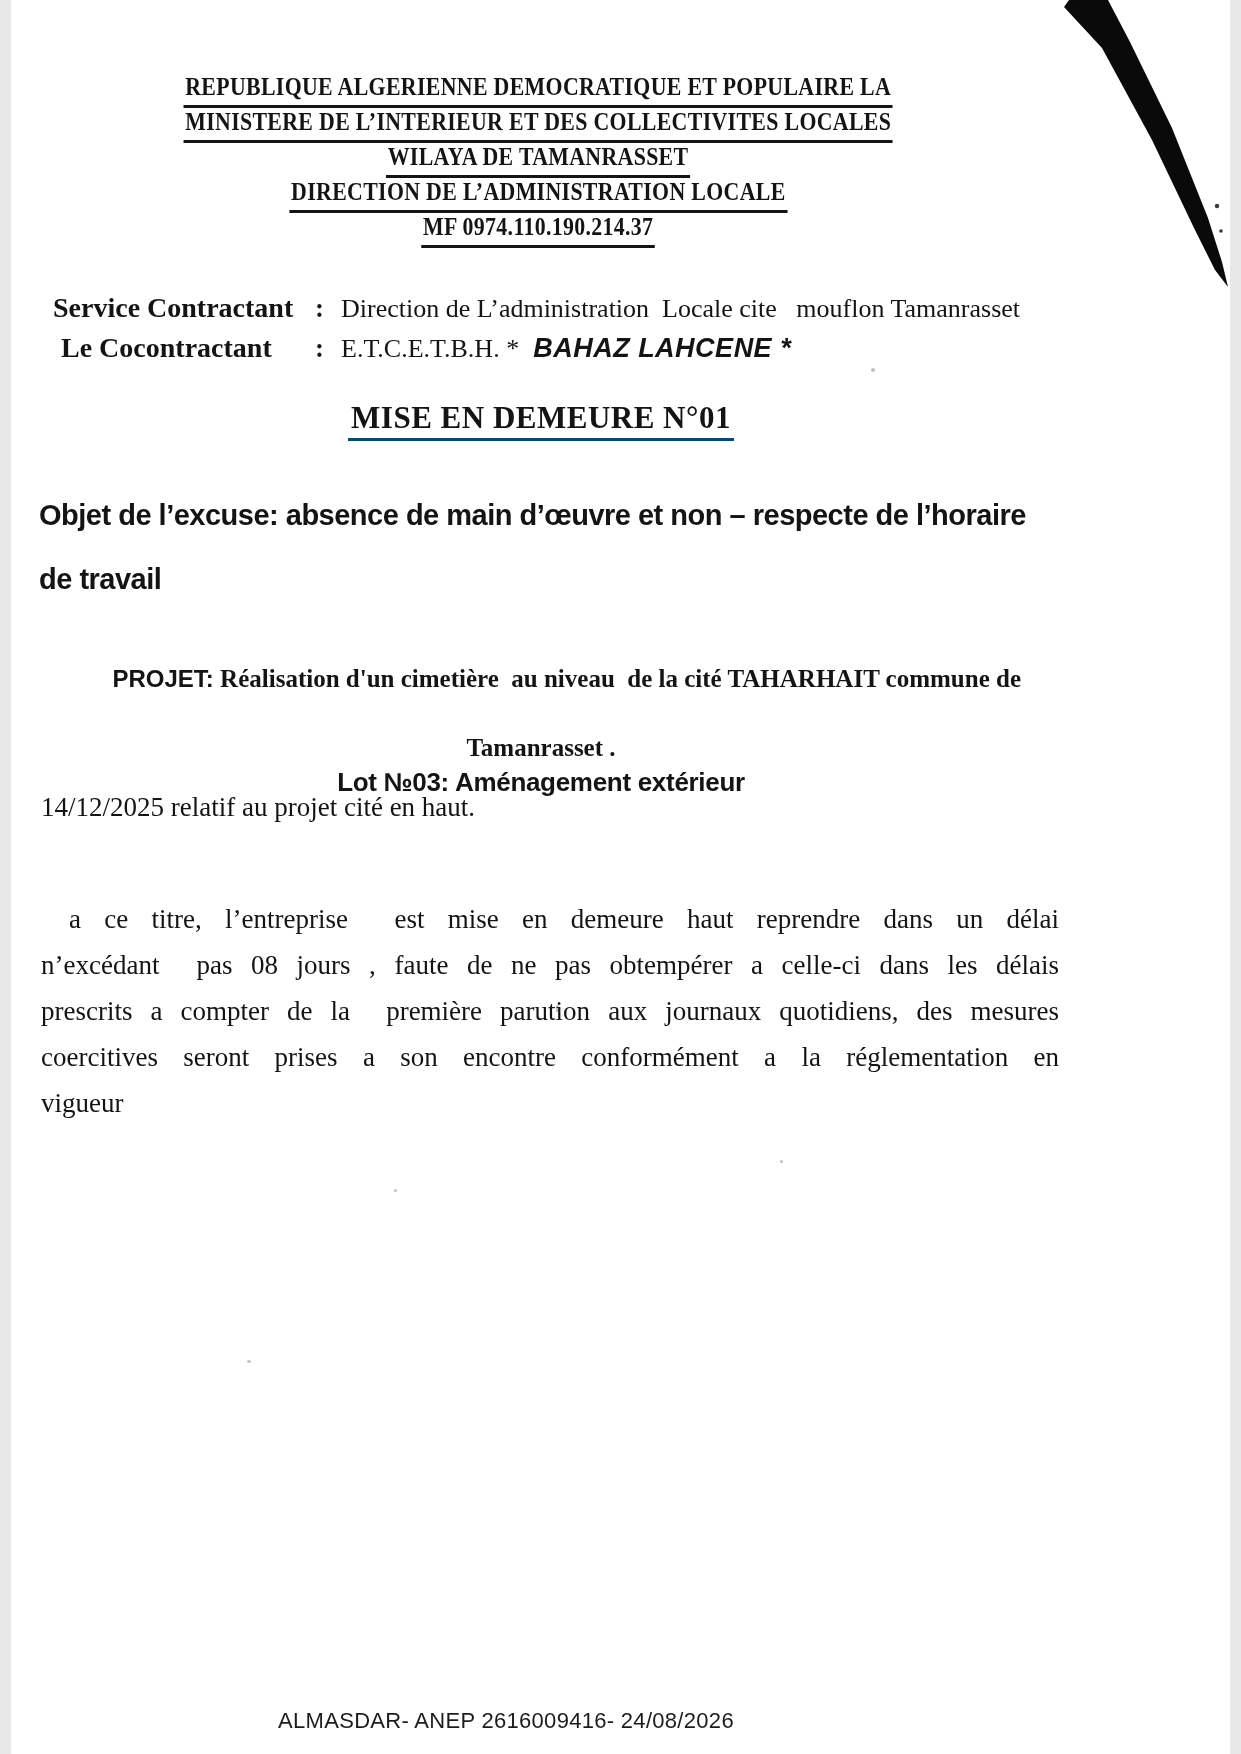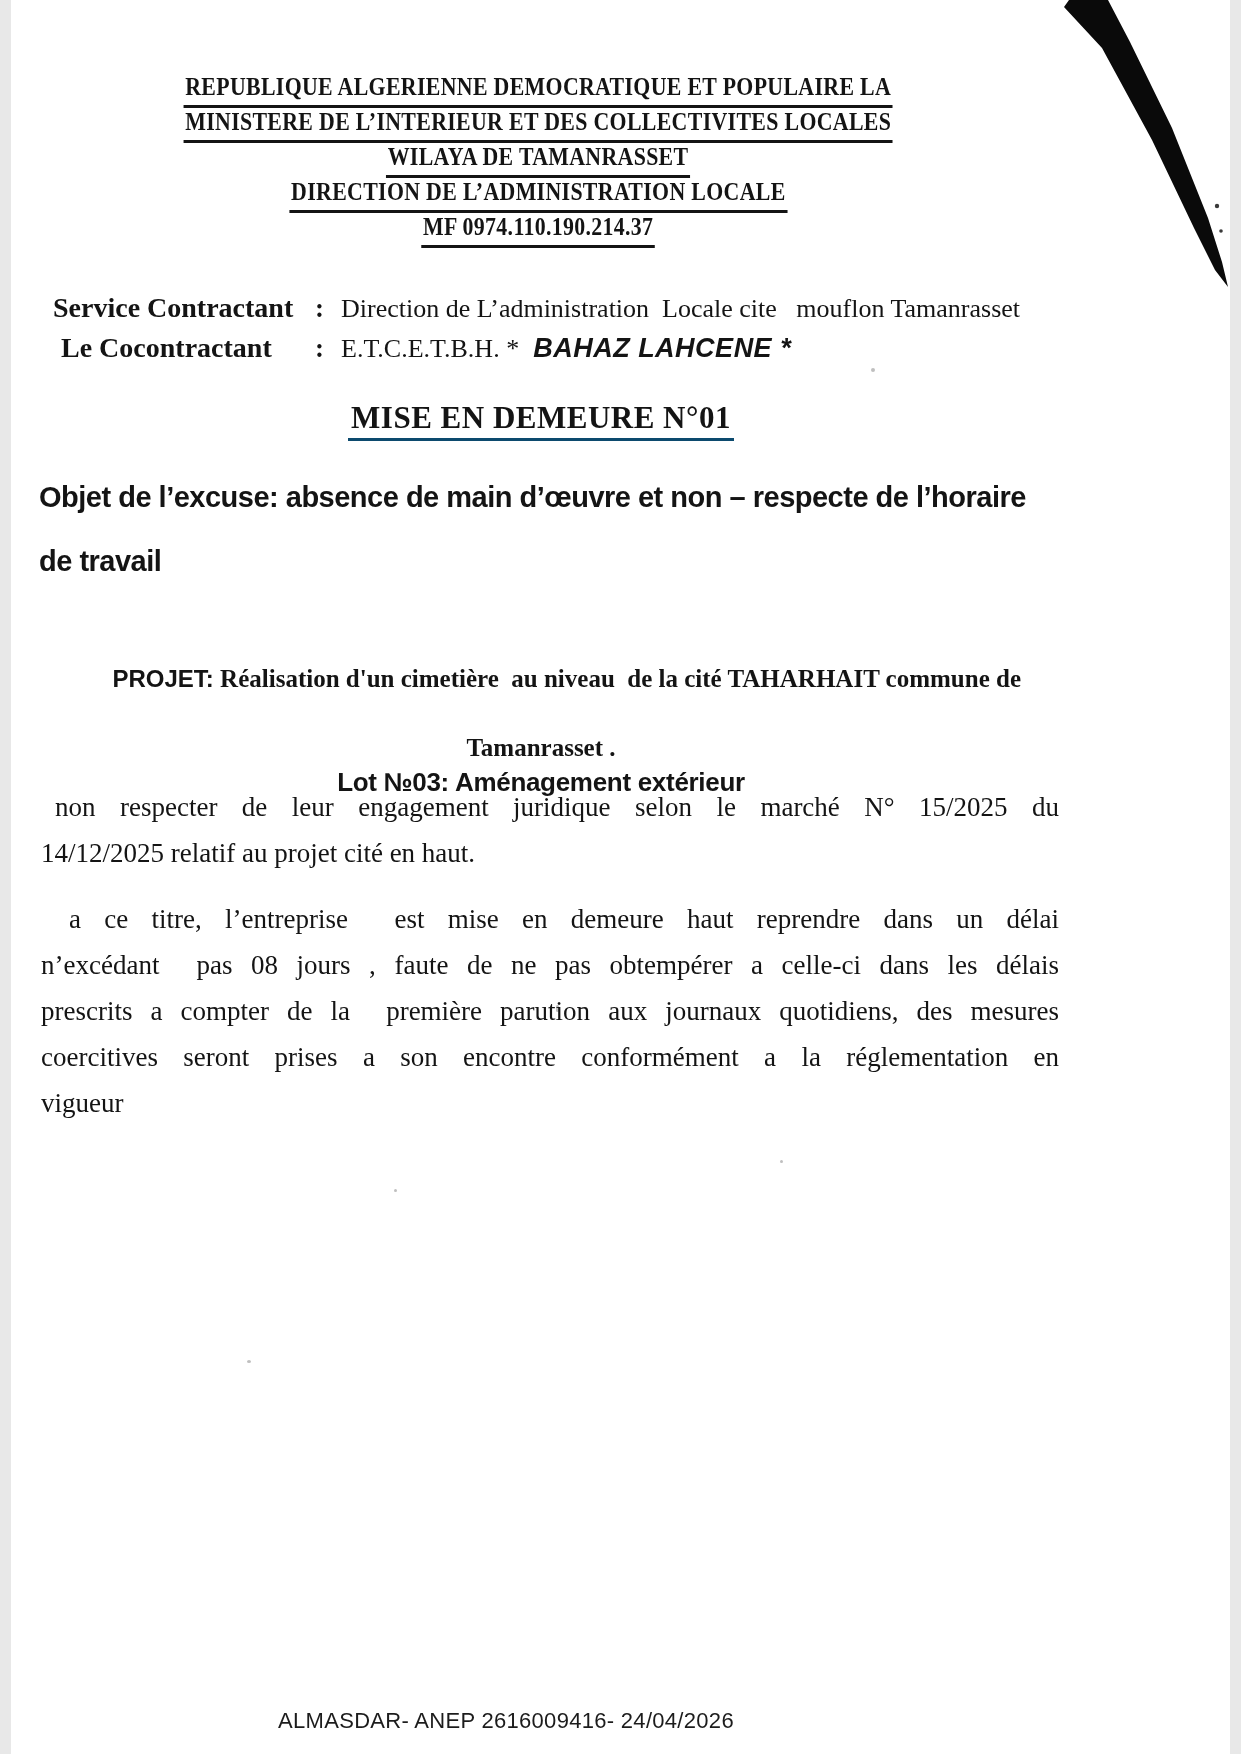--- a/index.html
+++ b/index.html
@@ -37,21 +37,21 @@
     font-weight:bold; font-style:italic;
     font-size:27px; padding-left:14px; letter-spacing:0.5px; white-space:pre;
   }
 
   
   .doc-title { position:absolute; top:400px; left:0; width:1060px; margin:0; text-align:center; font-size:31px; font-weight:bold; }
   .doc-title > span { display:inline-block; border-bottom:3px solid #0c4a6e; padding:0 3px 2px 3px; letter-spacing:0.5px; }
 
   
   .objet {
-    position:absolute; top:481px; left:28px; width:1080px;
+    position:absolute; top:499px; left:28px; width:1080px;
     font-family:"Liberation Sans","DejaVu Sans",sans-serif;
     font-weight:bold; font-size:29px; letter-spacing:-0.5px;
   }
   .objet .o-line1 { margin-bottom:31px; }
 
   
   .projet { position:absolute; top:637px; left:0; width:1060px; font-weight:bold; font-size:25px; }
   .projet-line1 { padding-left:64px; white-space:pre; }
   .projet-label { font-family:"Liberation Sans","DejaVu Sans",sans-serif; font-size:24px; }
   .projet-line2 { text-align:center; margin-top:13px; }
@@ -131,27 +131,26 @@
 
   <section class="projet">
     <div class="projet-line1">
       <span class="projet-label">PROJET:</span><span> Réalisation d'un cimetière  au niveau  de la cité TAHARHAIT commune de</span>
     </div>
     <div class="projet-line2">Tamanrasset .</div>
     <div class="projet-lot">Lot №03: Aménagement extérieur</div>
   </section>
 
   <p class="para para1">
-    <span class="jline ind14" style="display:block;">non respecter de leur engagement juridique selon le marché N° 15/2025 du</span>
     <span class="jline last" style="display:block;">14/12/2025 relatif au projet cité en haut.</span>
   </p>
 
   <p class="para para2">
     <span class="jline ind28" style="display:block;">a ce titre, l’entreprise  est mise en demeure haut reprendre dans un délai</span>
     <span class="jline" style="display:block;">n’excédant  pas 08 jours , faute de ne pas obtempérer a celle-ci dans les délais</span>
     <span class="jline" style="display:block;">prescrits a compter de la  première parution aux journaux quotidiens, des mesures</span>
     <span class="jline" style="display:block;">coercitives seront prises a son encontre conformément a la réglementation en</span>
     <span class="jline last" style="display:block;">vigueur</span>
   </p>
 
-  <footer class="doc-footer">ALMASDAR- ANEP 2616009416- 24/04/2026</footer>
+  <footer class="doc-footer">ALMASDAR- ANEP 2616009416- 24/08/2026</footer>
 
 </div>
 
 </body></html>

